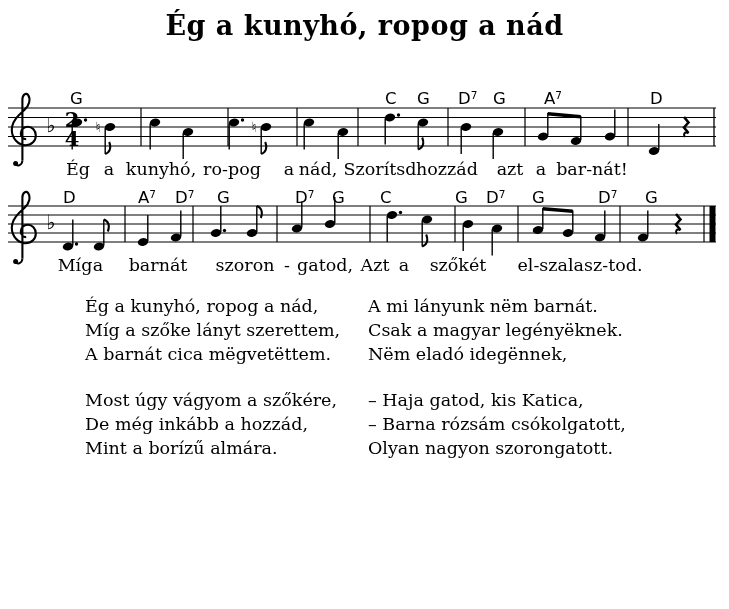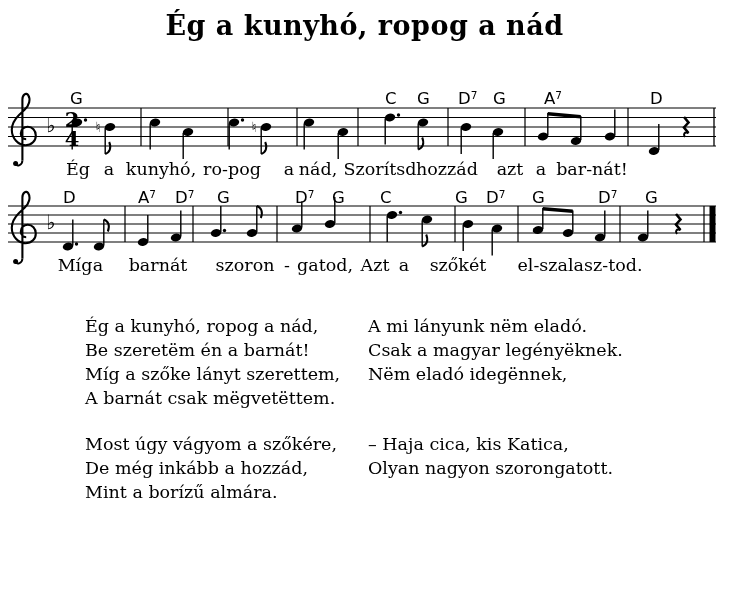--- a/index.html
+++ b/index.html
@@ -3,21 +3,21 @@
 <meta charset="utf-8">
 <style>
   html,body{margin:0;padding:0;background:#ffffff;}
   .page{position:relative;width:729px;height:609px;background:#ffffff;overflow:hidden;
         font-family:"DejaVu Serif", serif;color:#000;}
   h1.title{position:absolute;top:10px;left:0;width:729px;margin:0;text-align:center;
         font:bold 27px "DejaVu Serif", serif;letter-spacing:0.5px;}
   svg.system{position:absolute;left:0;display:block;}
   #sys-0{top:85px;}
   #sys-1{top:185px;}
-  .verses{position:absolute;top:314px;left:85px;display:grid;
+  .verses{position:absolute;top:294px;left:85px;display:grid;
         grid-template-columns:283px auto;row-gap:22px;
         font:17.5px/24px "DejaVu Serif", serif;}
   .verse{white-space:nowrap;}
   .footnote{position:absolute;top:572px;left:4px;
         font:italic 17px "DejaVu Serif", serif;}
 </style>
 </head>
 <body>
 
 <div class="page">
@@ -257,33 +257,33 @@
       <text x="325" y="86" text-anchor="middle" fill="#000000" font-family="&quot;DejaVu Serif&quot;, serif" font-size="17.5">gatod,</text>
       <text x="375" y="86" text-anchor="middle" fill="#000000" font-family="&quot;DejaVu Serif&quot;, serif" font-size="17.5">Azt</text>
       <text x="404" y="86" text-anchor="middle" fill="#000000" font-family="&quot;DejaVu Serif&quot;, serif" font-size="17.5">a</text>
       <text x="458" y="86" text-anchor="middle" fill="#000000" font-family="&quot;DejaVu Serif&quot;, serif" font-size="17.5">szőkét</text>
       <text x="580" y="86" text-anchor="middle" fill="#000000" font-family="&quot;DejaVu Serif&quot;, serif" font-size="17.5">el-szalasz-tod.</text>
     </svg>
 
   <div class="verses">
     <div class="verse">
       <div>Ég a kunyhó, ropog a nád,</div>
-      <div>Be szeretëm én a barnát!</div>
       <div>Míg a szőke lányt szerettem,</div>
-      <div>A barnát csak mëgvetëttem.</div>
-    </div>
-    <div class="verse">
-      <div>A mi lányunk nëm eladó.</div>
+      <div>A barnát cica mëgvetëttem.</div>
+    </div>
+    <div class="verse">
+      <div>A mi lányunk nëm barnát.</div>
       <div>Csak a magyar legényëknek.</div>
       <div>Nëm eladó idegënnek,</div>
     </div>
     <div class="verse">
       <div>Most úgy vágyom a szőkére,</div>
       <div>De még inkább a hozzád,</div>
       <div>Mint a borízű almára.</div>
     </div>
     <div class="verse">
-      <div>– Haja cica, kis Katica,</div>
+      <div>– Haja gatod, kis Katica,</div>
+      <div>– Barna rózsám csókolgatott,</div>
       <div>Olyan nagyon szorongatott.</div>
     </div>
   </div>
 
 </div>
 
 </body></html>

